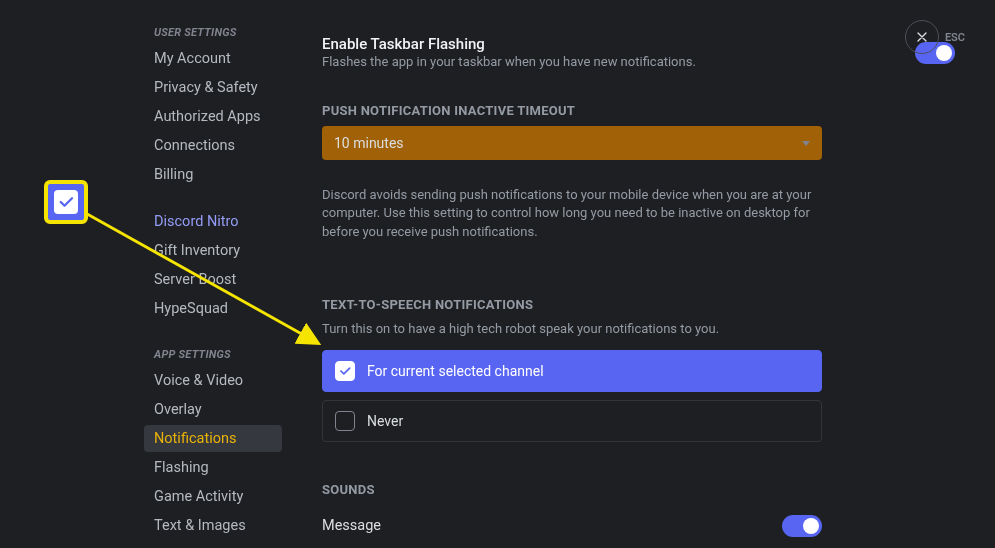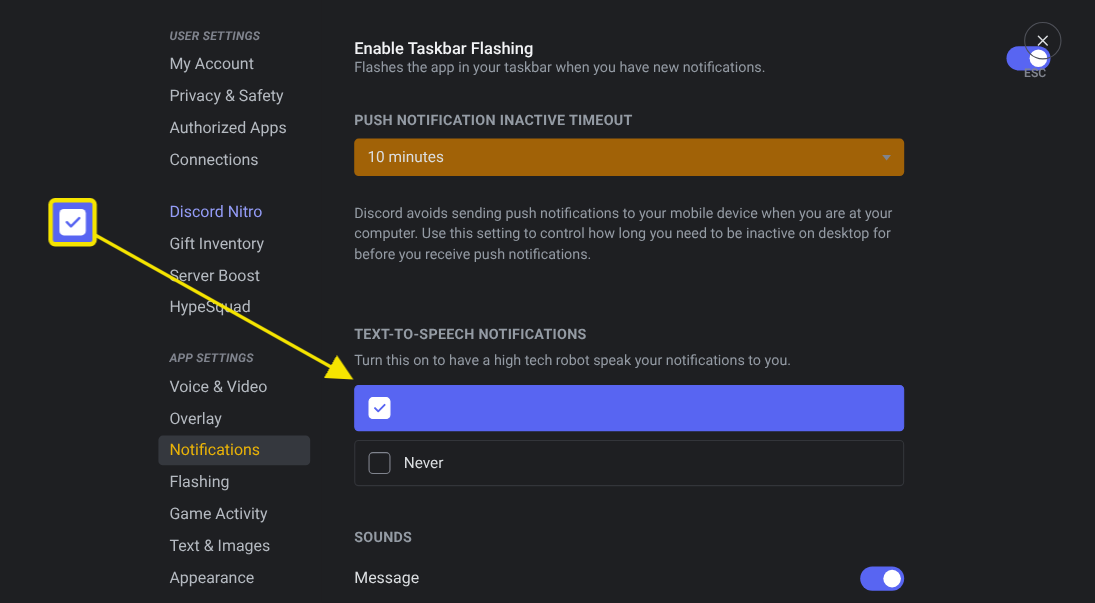--- a/index.html
+++ b/index.html
@@ -184,22 +184,22 @@
       color: #dbdee1;
     }
     .radio-option.selected .radio-label {
       color: #fff;
     }
     .close-btn {
       position: absolute;
       top: 20px;
       right: 30px;
       display: flex;
-      flex-direction: column;
-      align-items: flex-start;
+      flex-direction: row;
+      align-items: center;
       gap: 6px;
       cursor: pointer;
     }
     .close-circle {
       width: 34px;
       height: 34px;
       border: 1.5px solid #4e5058;
       border-radius: 50%;
       display: flex;
       align-items: center;
@@ -270,20 +270,21 @@
 <body>
 
 <div class="container">
   <div class="sidebar">
     <div class="sidebar-inner">
       <div class="section-header">USER SETTINGS</div>
       <div class="sidebar-item">My Account</div>
       <div class="sidebar-item">Privacy &amp; Safety</div>
       <div class="sidebar-item">Authorized Apps</div>
       <div class="sidebar-item">Connections</div>
+      <div class="sidebar-item">Billing</div>
       <div class="spacer"></div>
       <div class="sidebar-item nitro">Discord Nitro</div>
       <div class="sidebar-item">Gift Inventory</div>
       <div class="sidebar-item">Server Boost</div>
       <div class="sidebar-item">HypeSquad</div>
       <div class="spacer"></div>
       <div class="section-header">APP SETTINGS</div>
       <div class="sidebar-item">Voice &amp; Video</div>
       <div class="sidebar-item">Overlay</div>
       <div class="sidebar-item selected">Notifications</div>
@@ -318,20 +319,21 @@
 
     <div class="mini-header" style="margin-top:56px">TEXT-TO-SPEECH NOTIFICATIONS</div>
     <div class="sub-desc" style="margin-top:0">Turn this on to have a high tech robot speak your notifications to you.</div>
     <div class="radio-group">
       <div class="radio-option selected">
         <div class="radio-check">
           <svg viewBox="0 0 24 24" fill="none">
               <path d="M5 12l5 5L20 7" stroke="#5865f2" stroke-width="3" stroke-linecap="round" stroke-linejoin="round"></path>
             </svg>
         </div>
+        <div class="radio-label">For current selected channel</div>
       </div>
       <div class="radio-option">
         <div class="radio-check">
           
         </div>
         <div class="radio-label">Never</div>
       </div>
     </div>
 
     <div class="mini-header" style="margin-top:40px">SOUNDS</div>

